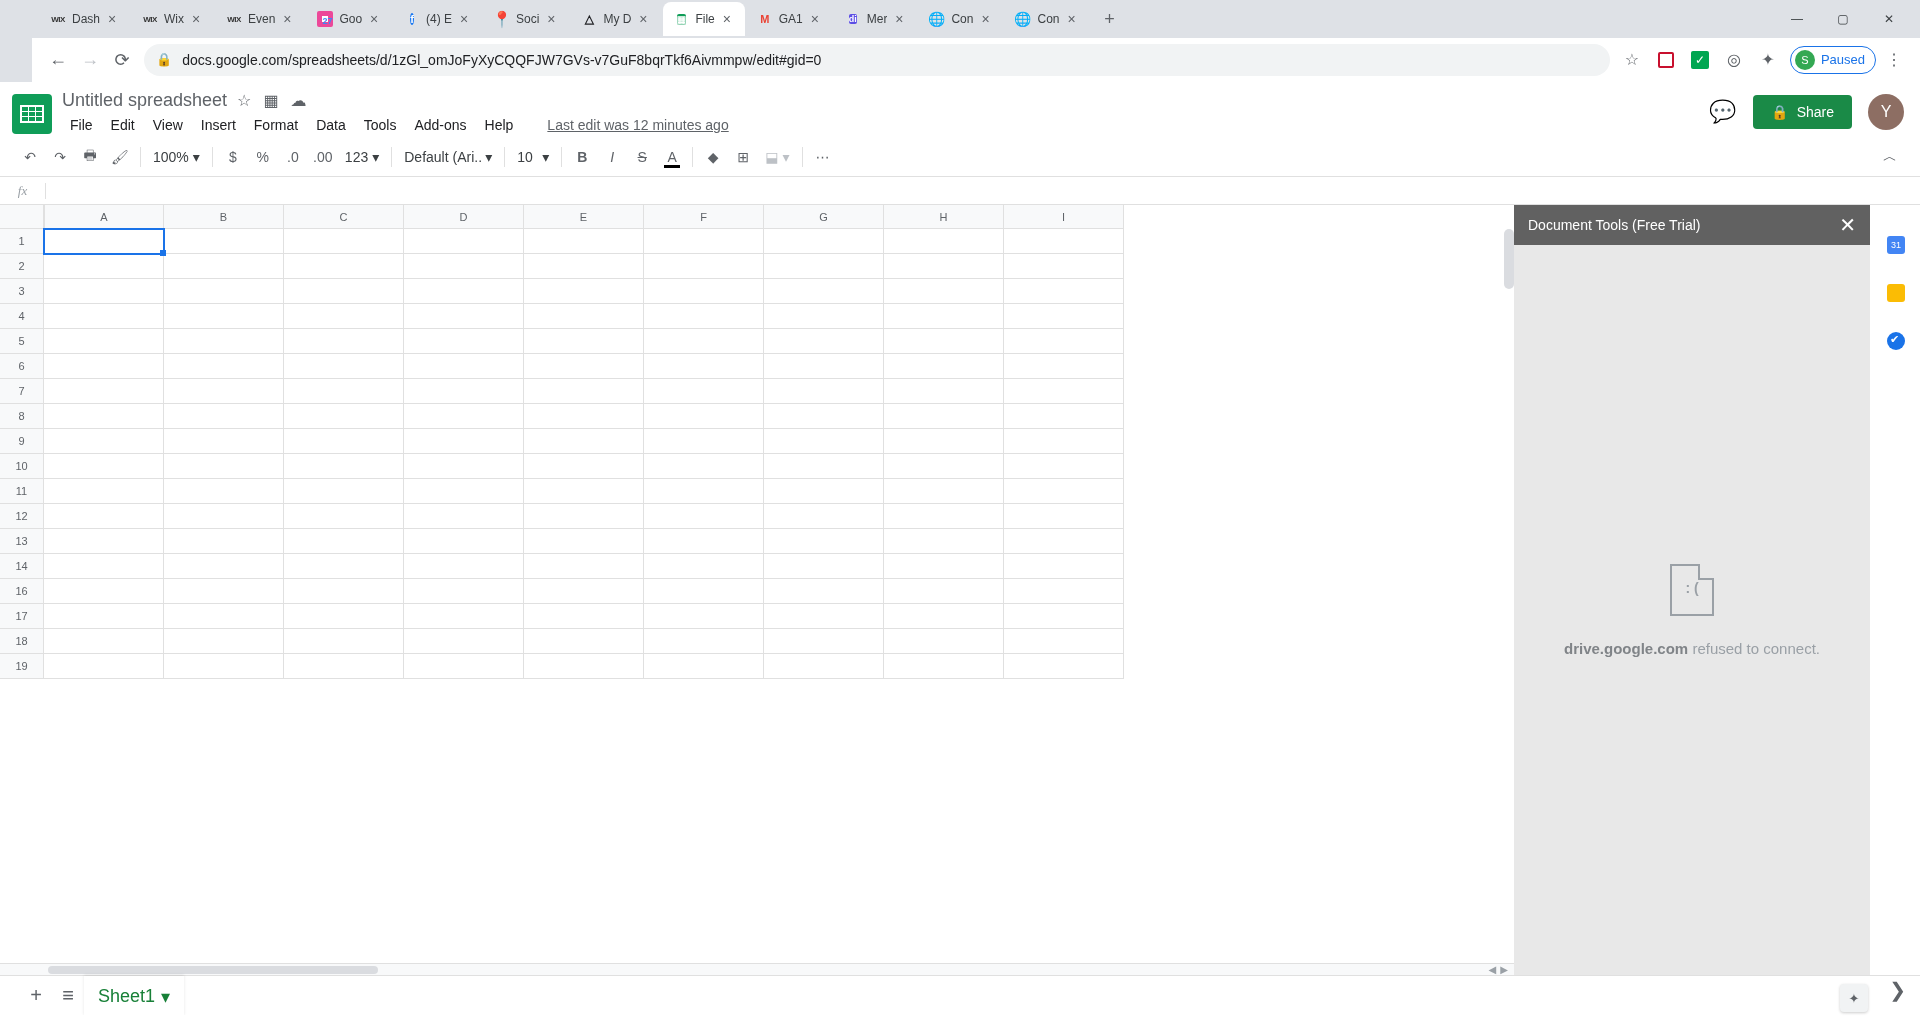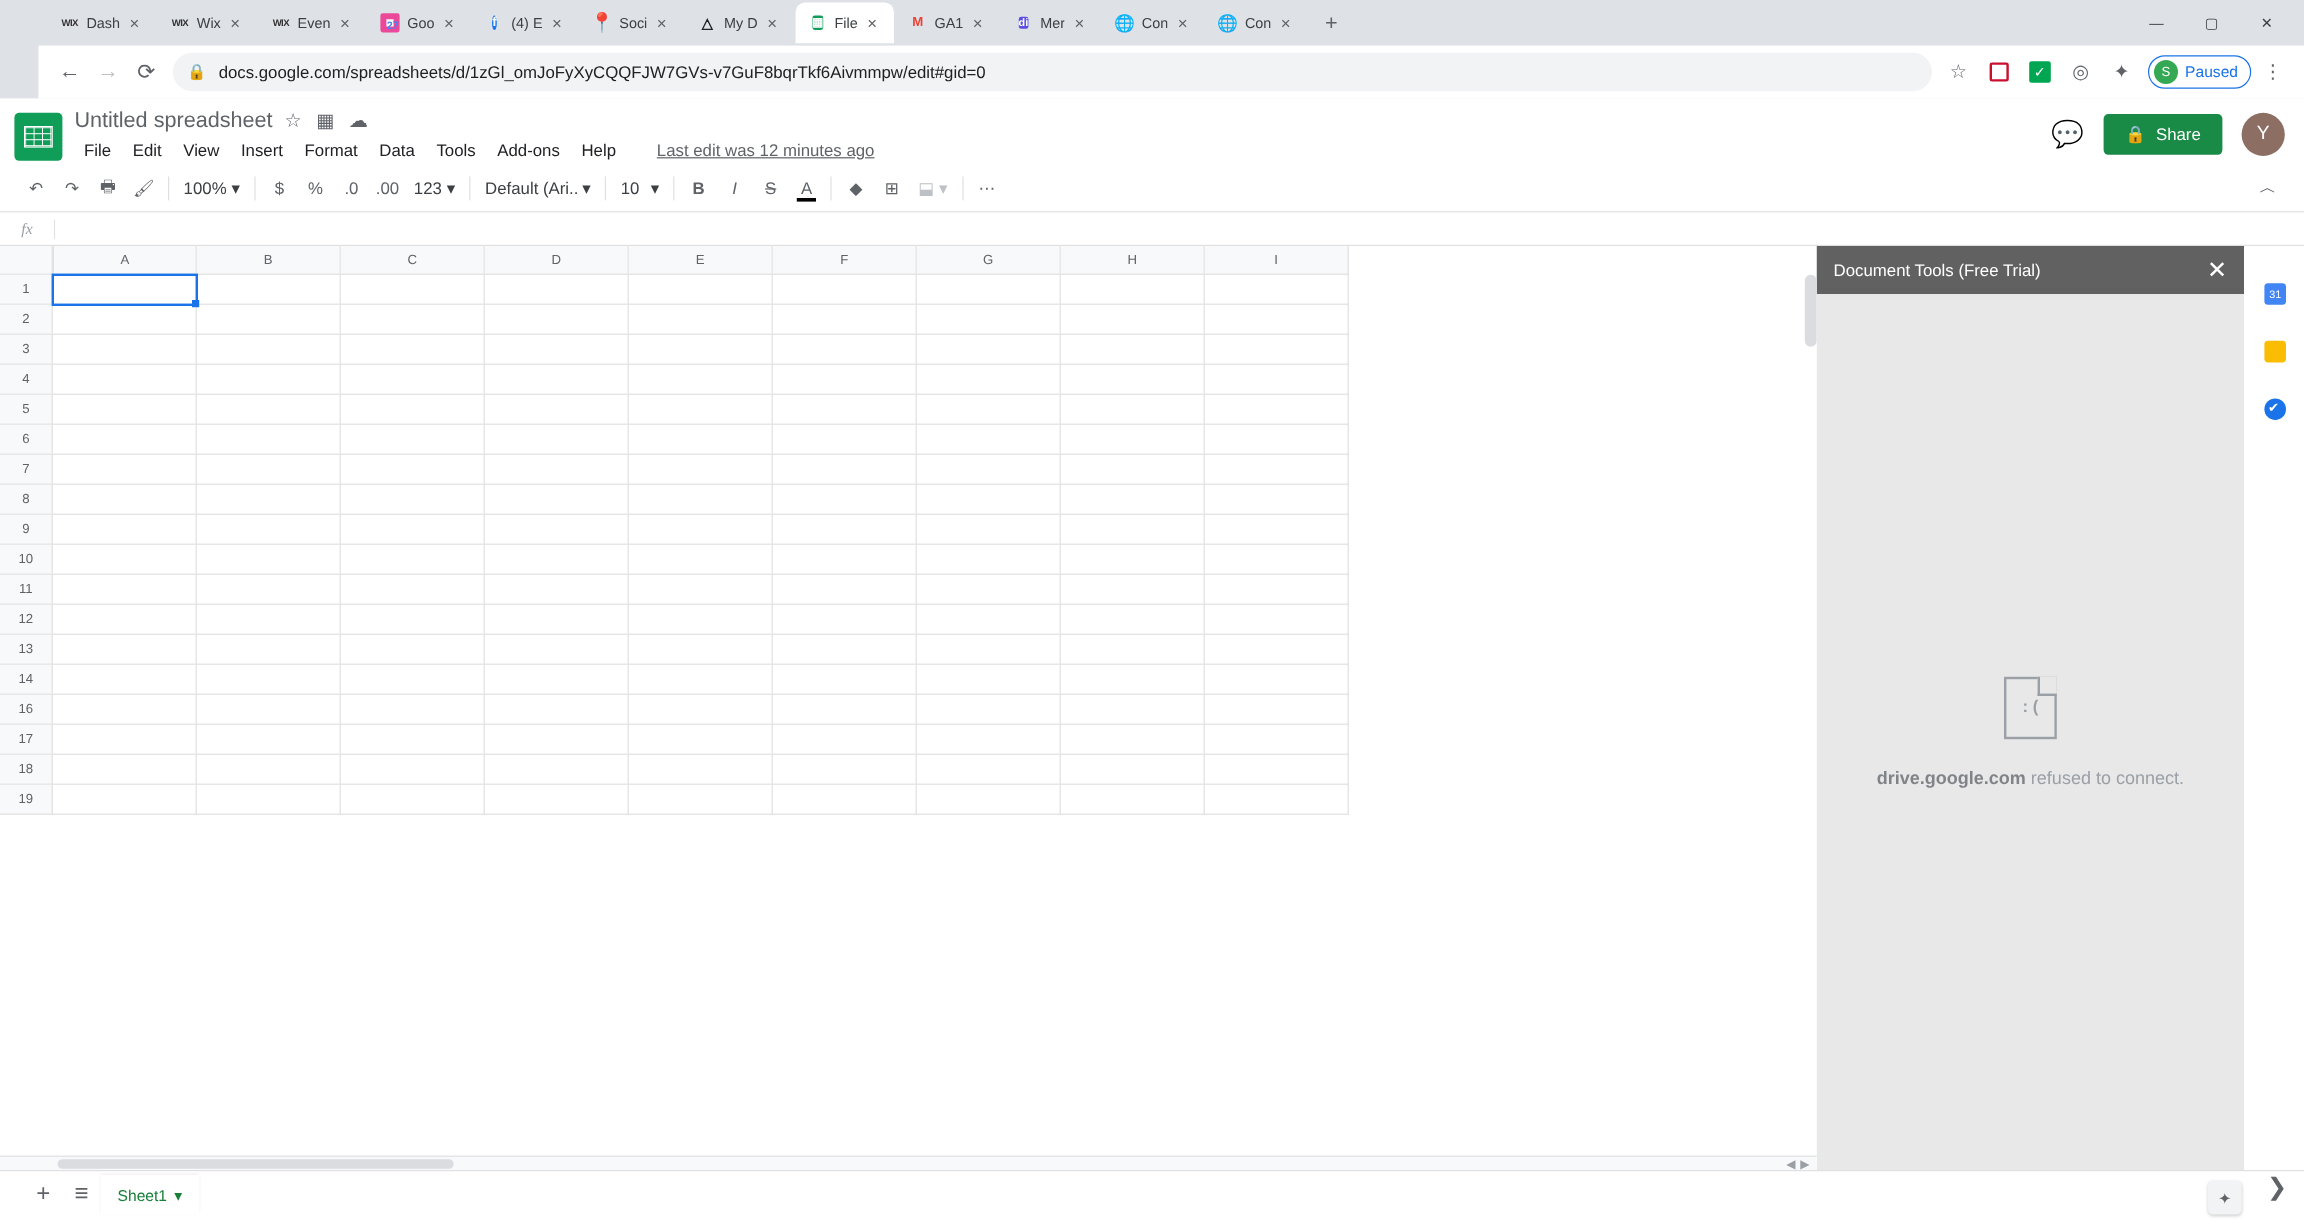--- a/index.html
+++ b/index.html
@@ -93,21 +93,21 @@
   .addon-body { flex:1; display:flex; flex-direction:column; align-items:center; justify-content:center; color:#9aa0a6; }
   .sad-page { width:44px; height:52px; border:2px solid #9aa0a6; position:relative; margin-bottom:24px;}
   .sad-page::before { content:""; position:absolute; top:-2px; right:-2px; width:14px; height:14px; background:#e8e8e8; border-left:2px solid #9aa0a6; border-bottom:2px solid #9aa0a6;}
   .sad-face { position:absolute; top:14px; left:0; right:0; text-align:center; font-size:14px; color:#9aa0a6; font-weight:bold;}
   .addon-msg { font-size:15px; }
   .addon-msg b { color:#808488; font-weight:bold; }
 
   
   .sheet-tabs { height: 40px; border-top:1px solid #e0e0e0; display:flex; align-items:center; padding:0 20px; background:#fff;}
   .sheet-add, .sheet-list { width:32px; height:32px; display:flex; align-items:center; justify-content:center; color:#5f6368; font-size:20px; cursor:pointer;}
-  .sheet-tab { padding: 8px 14px; border-top:2px solid transparent; color:#188038; font-weight:500; font-size:13px; display:flex; align-items:center; gap:6px; border-radius:0; background:#fff; position:relative;}
+  .sheet-tab { padding: 8px 14px; border-top:2px solid transparent; color:#188038; font-weight:500; font-size:18px; display:flex; align-items:center; gap:6px; border-radius:0; background:#fff; position:relative;}
   .sheet-tab.active { box-shadow: inset 0 -3px 0 #fff, 0 -1px 3px rgba(0,0,0,0.1); }
   .explore-btn { position:absolute; right:52px; bottom:8px; width:28px;height:28px;background:#f1f3f4;border-radius:4px;display:flex;align-items:center;justify-content:center;color:#5f6368;box-shadow:0 1px 3px rgba(0,0,0,0.2);}
 
   
   .fav-wix { color:#333; font-size:8px; letter-spacing:-0.5px;}
   .fav-cal { background:#fff; border:5px solid #ec4899; color:#4285f4; font-size:9px; border-radius:2px; width:16px;height:16px;}
   .fav-fb { background:#1877f2; color:#fff; border-radius:50%; font-size:11px;}
   .fav-pin { color:#ea4335; font-size:16px;}
   .fav-drive { font-size:12px;}
   .fav-sheets { background:#0f9d58; color:#fff; border-radius:2px; font-size:10px;}

